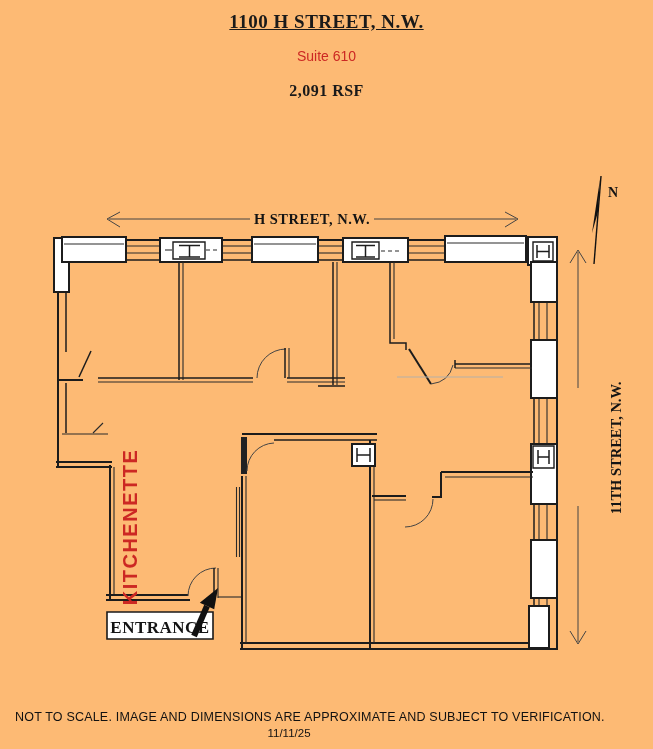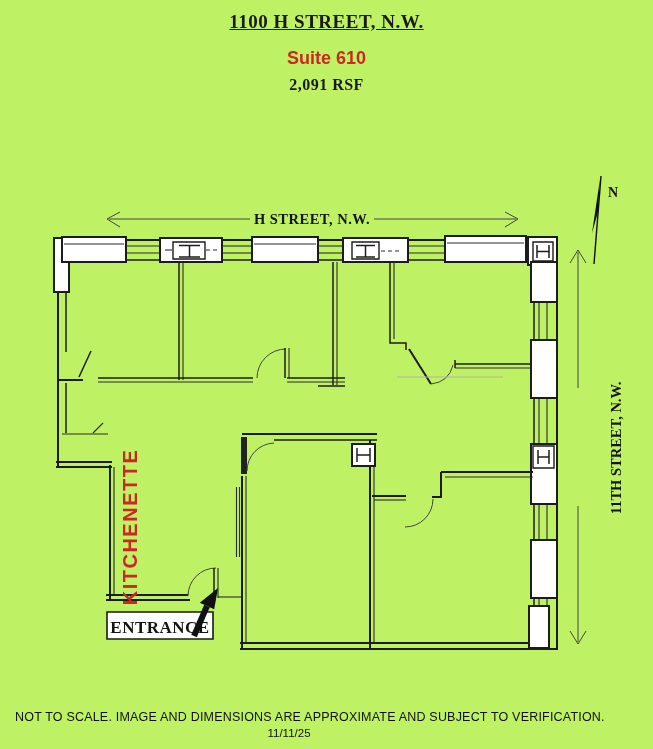--- a/index.html
+++ b/index.html
@@ -1,21 +1,21 @@
 <!DOCTYPE html>
 <html><head>
 <meta charset="utf-8">
 <style>
   html,body{margin:0;padding:0;background:#f5f5f5;}
-  #stage{position:relative;width:653px;height:749px;background:#bef264;overflow:hidden;
+  #stage{position:relative;width:653px;height:749px;background:#fdba74;overflow:hidden;
          font-family:"Liberation Serif",serif;color:#1a1a1a;}
   .hdr{position:absolute;left:0;width:653px;text-align:center;}
   #title{top:11px;font-size:19px;font-weight:bold;text-decoration:underline;letter-spacing:.5px;}
-  #suite{top:48px;font-size:18px;font-weight:bold;font-family:"Liberation Sans",sans-serif;}
-  #rsf{top:76px;font-size:16px;font-weight:bold;letter-spacing:.5px;}
+  #suite{top:48px;font-size:14px;font-weight:normal;font-family:"Liberation Sans",sans-serif;}
+  #rsf{top:82px;font-size:16px;font-weight:bold;letter-spacing:.5px;}
   #plan-svg{position:absolute;left:0;top:0;}
   #disclaimer{position:absolute;left:15px;top:710px;font-family:"Liberation Sans",sans-serif;
               font-size:12.5px;letter-spacing:.2px;color:#111;}
   #dateline{position:absolute;left:0;top:727px;width:578px;text-align:center;
             font-family:"Liberation Sans",sans-serif;font-size:11.5px;color:#111;}
   svg line,svg path,svg polyline,svg rect{vector-effect:non-scaling-stroke;}
   .w2{stroke:#1c1c1c;stroke-width:2;fill:none;}
   .w15{stroke:#1c1c1c;stroke-width:1.5;fill:none;}
   .w1{stroke:#2a2a2a;stroke-width:1.1;fill:none;}
   .thin{stroke:#444;stroke-width:1;fill:none;}

